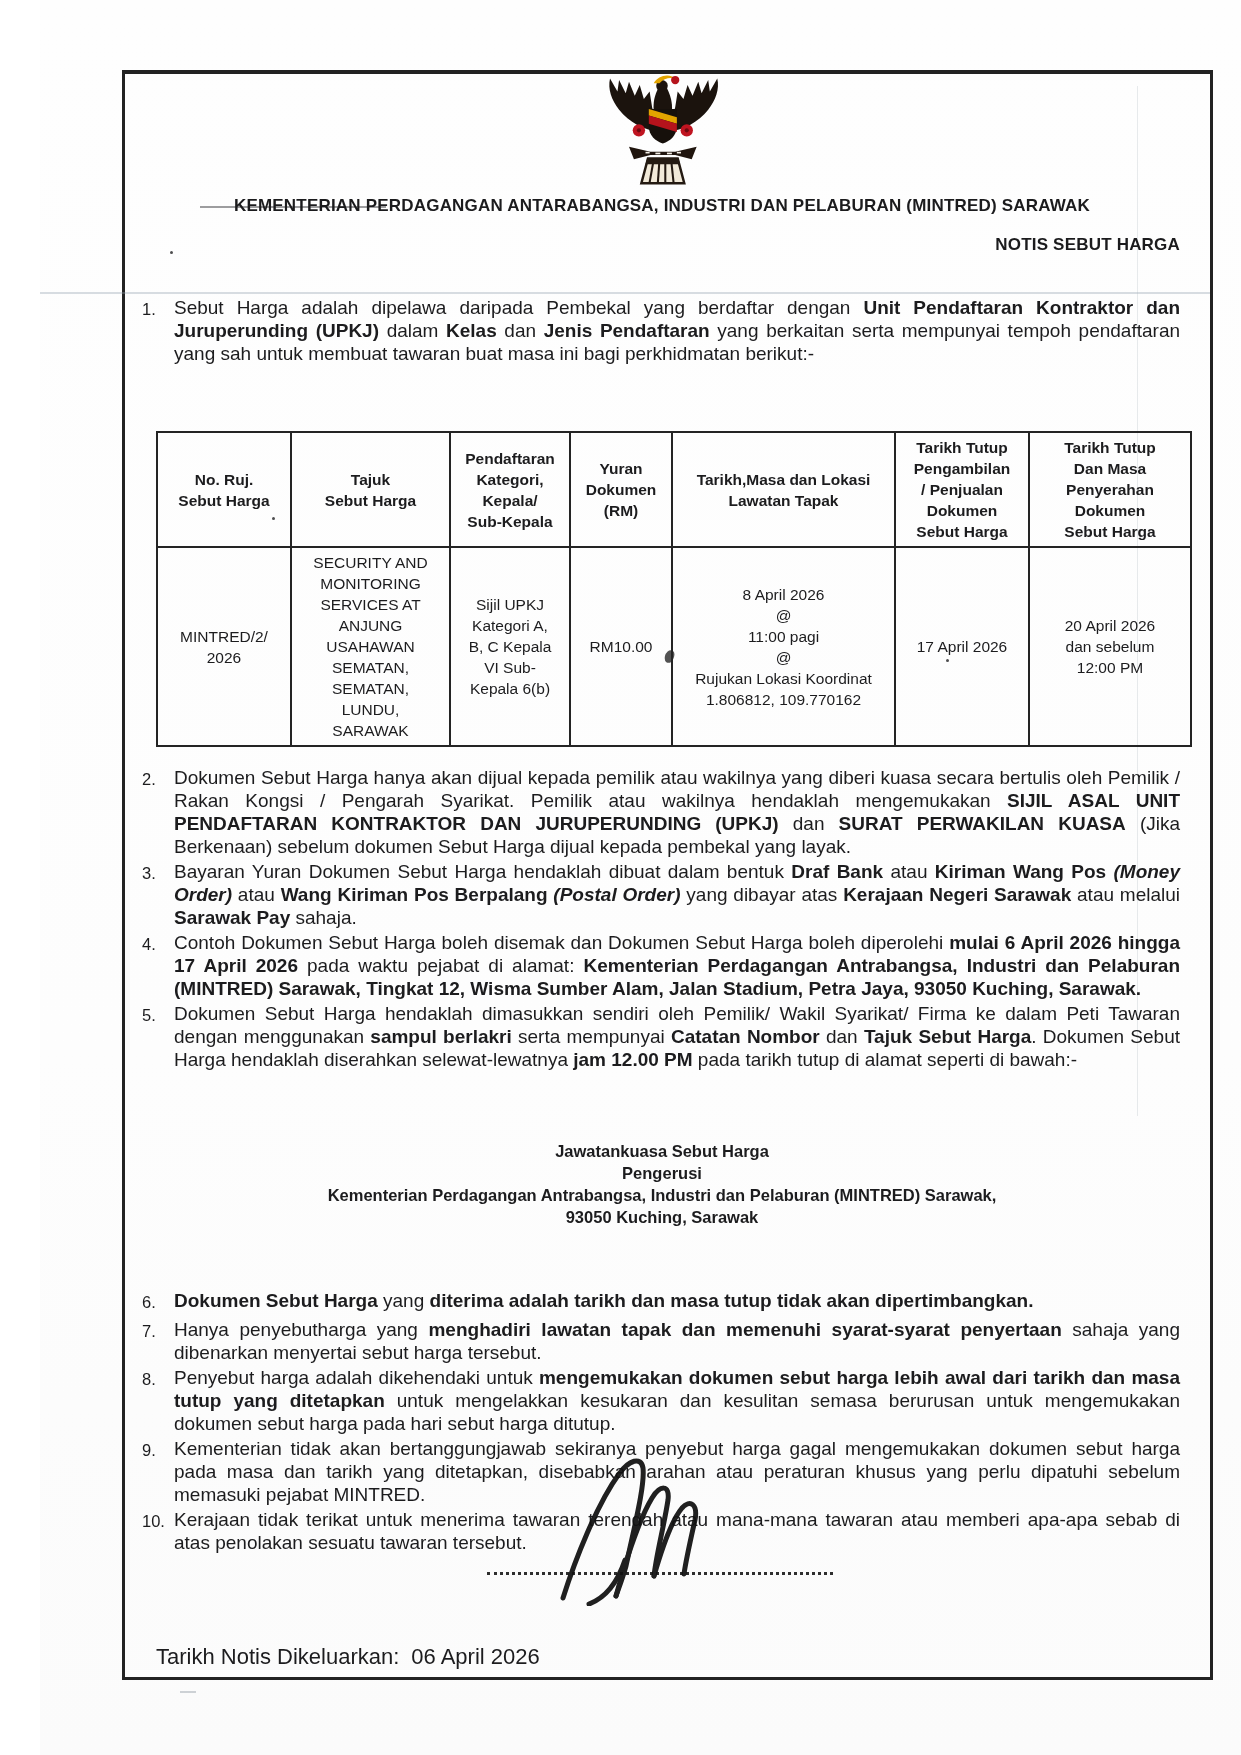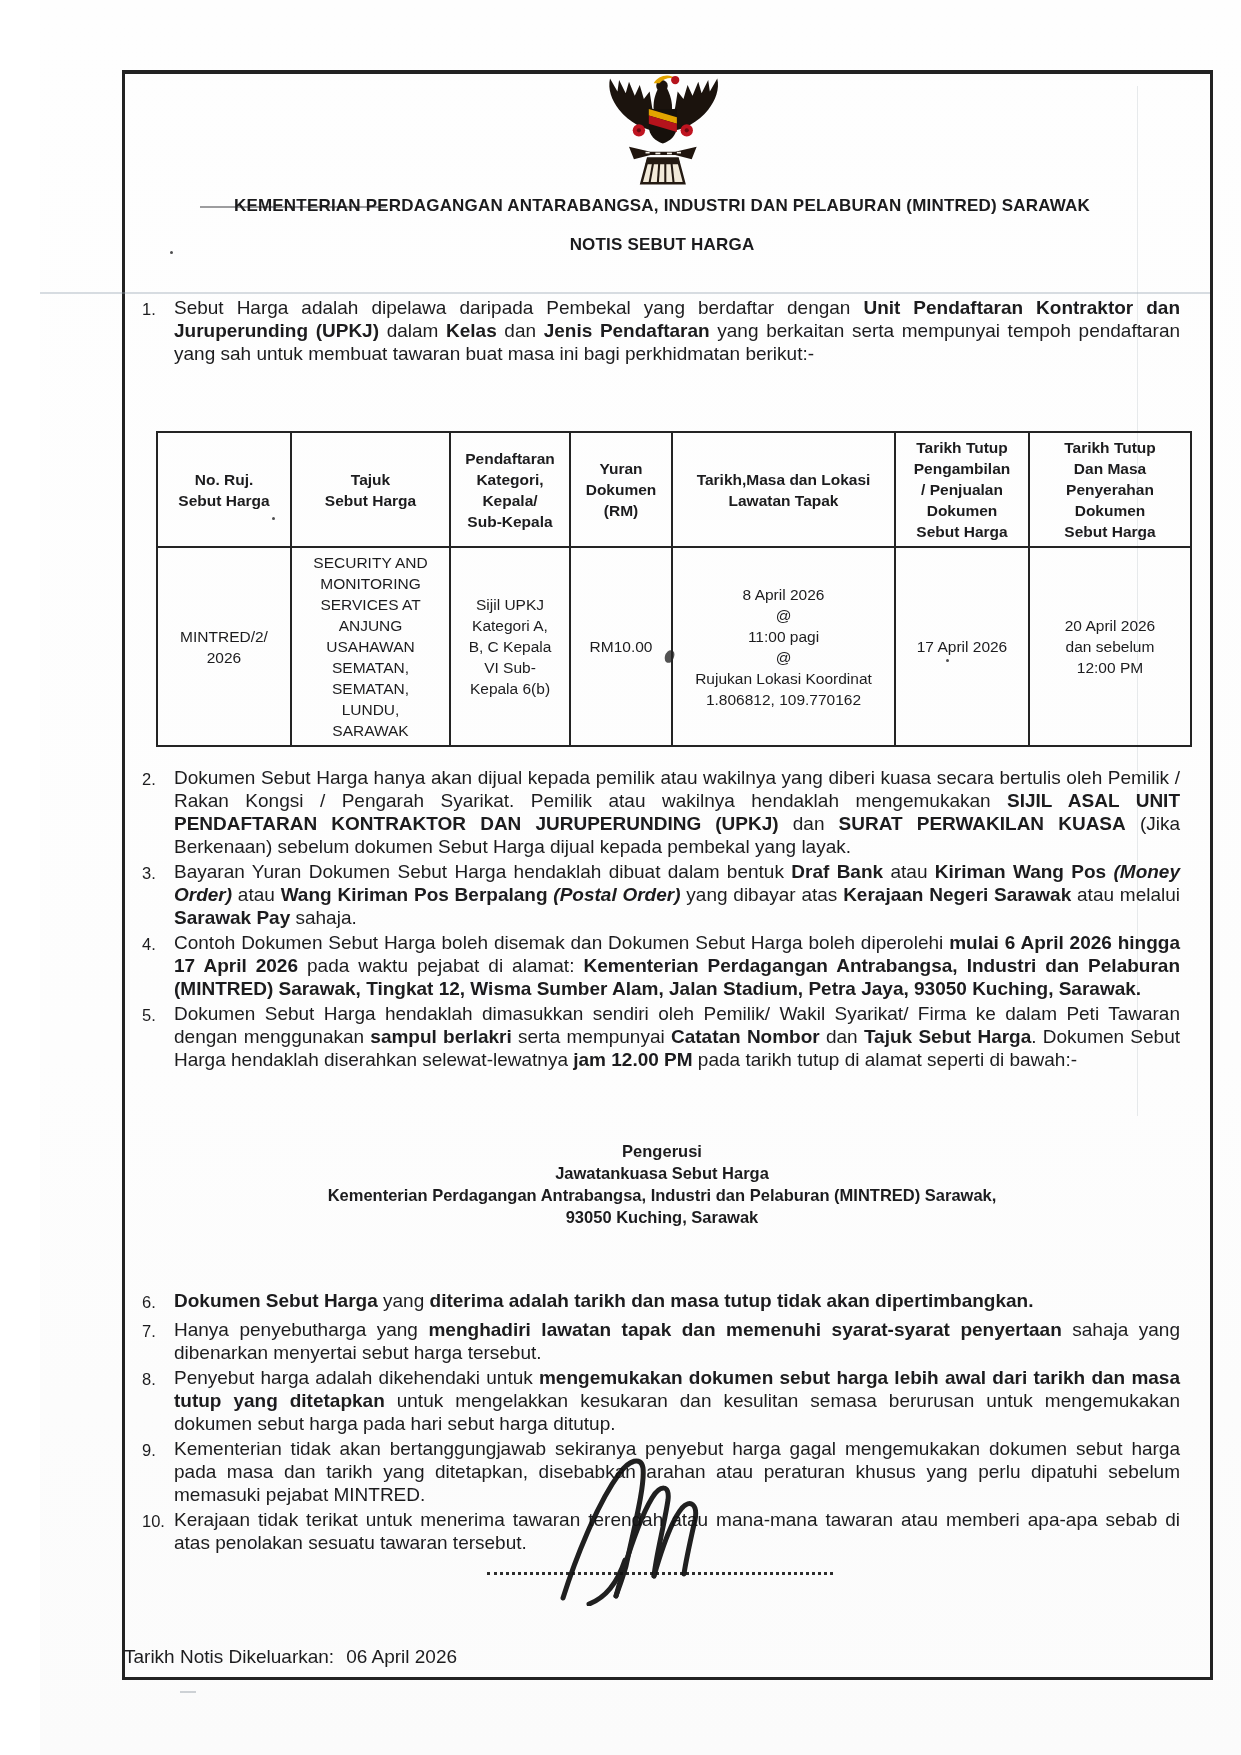--- a/index.html
+++ b/index.html
@@ -24,21 +24,21 @@
   .speck{width:3px;height:3px;border-radius:50%;background:#4d4d4f;}
   .sp1{left:130px;top:251px;}
   .sp2{left:232px;top:517px;}
   .sp3{left:906px;top:659px;}
   .smudge{left:625px;top:650px;width:9px;height:13px;background:#343434;border-radius:60% 40% 55% 45%;transform:rotate(14deg);opacity:.85;}
   .dash-bl{left:140px;top:1691px;width:16px;height:2px;background:rgba(120,132,144,.35);}
 
   .crest{position:absolute;left:556px;top:74px;width:132px;height:116px;}
   .title-line{position:absolute;left:104px;width:1036px;text-align:center;font-weight:700;font-size:17px;letter-spacing:.2px;color:#1b1b1d;}
   .ministry{top:196px;}
-  .notice{top:235px;}
+  .notice{top:235px;text-align:right;}
 
   .list{position:absolute;left:102px;width:1038px;}
   #list1{top:296px;}
   #list2{top:766px;}
   #list3{top:1289px;}
   .list-item{display:flex;margin-bottom:2px;}
   .li-no{flex:0 0 32px;font-size:16.5px;line-height:27px;}
   .li-text{flex:1;font-size:19px;line-height:23px;text-align:justify;}
   .b{font-weight:700;}
   .i{font-style:italic;}
@@ -57,21 +57,21 @@
   table.quote tbody tr{height:198px;}
 
   .address{position:absolute;left:104px;top:1140px;width:1036px;text-align:center;}
   .address p{margin:0;font-weight:700;font-size:16.5px;line-height:22px;}
 
   .sig-scribble{position:absolute;left:505px;top:1448px;width:215px;height:158px;z-index:5;}
   .sig-line{position:absolute;left:447px;top:1556px;width:346px;height:16px;border-bottom:3px dotted #2e2e2e;z-index:4;}
   .sig-block{position:absolute;left:104px;top:1584px;width:1036px;text-align:center;z-index:6;}
   .sig-block p{margin:0;font-weight:700;font-size:16.5px;line-height:22px;}
 
-  .issued{position:absolute;left:84px;top:1646px;font-size:19px;line-height:22px;z-index:7;}
+  .issued{position:absolute;left:116px;top:1646px;font-size:22px;line-height:22px;z-index:7;}
   .issued .date{margin-left:12px;}
 </style>
 </head>
 <body>
 
 <div class="page">
 
   <div class="frame"></div>
 
   <div class="art hline"></div>
@@ -212,22 +212,22 @@
         <span class="li-no">4.</span>
         <div class="li-text"><span>Contoh Dokumen Sebut Harga boleh disemak dan Dokumen Sebut Harga boleh diperolehi </span><span class="b">mulai 6 April 2026 hingga 17 April 2026</span><span> pada waktu pejabat di alamat: </span><span class="b">Kementerian Perdagangan Antrabangsa, Industri dan Pelaburan (MINTRED) Sarawak, Tingkat 12, Wisma Sumber Alam, Jalan Stadium, Petra Jaya, 93050 Kuching, Sarawak.</span></div>
       </div>
       <div class="list-item">
         <span class="li-no">5.</span>
         <div class="li-text"><span>Dokumen Sebut Harga hendaklah dimasukkan sendiri oleh Pemilik/ Wakil Syarikat/ Firma ke dalam Peti Tawaran dengan menggunakan </span><span class="b">sampul berlakri</span><span> serta mempunyai </span><span class="b">Catatan Nombor</span><span> dan </span><span class="b">Tajuk Sebut Harga</span><span>. Dokumen Sebut Harga hendaklah diserahkan selewat-lewatnya </span><span class="b">jam 12.00 PM</span><span> pada tarikh tutup di alamat seperti di bawah:-</span></div>
       </div>
     </div>
 
   <div class="address">
+      <p>Jawatankuasa Sebut Harga</p>
       <p>Pengerusi</p>
-      <p>Jawatankuasa Sebut Harga</p>
       <p>Kementerian Perdagangan Antrabangsa, Industri dan Pelaburan (MINTRED) Sarawak,</p>
       <p>93050 Kuching, Sarawak</p>
     </div>
 
   <div class="list" id="list3">
       <div class="list-item">
         <span class="li-no">6.</span>
         <div class="li-text"><span class="b">Dokumen Sebut Harga</span><span> yang </span><span class="b">diterima adalah tarikh dan masa tutup tidak akan dipertimbangkan.</span></div>
       </div>
       <div class="list-item">

